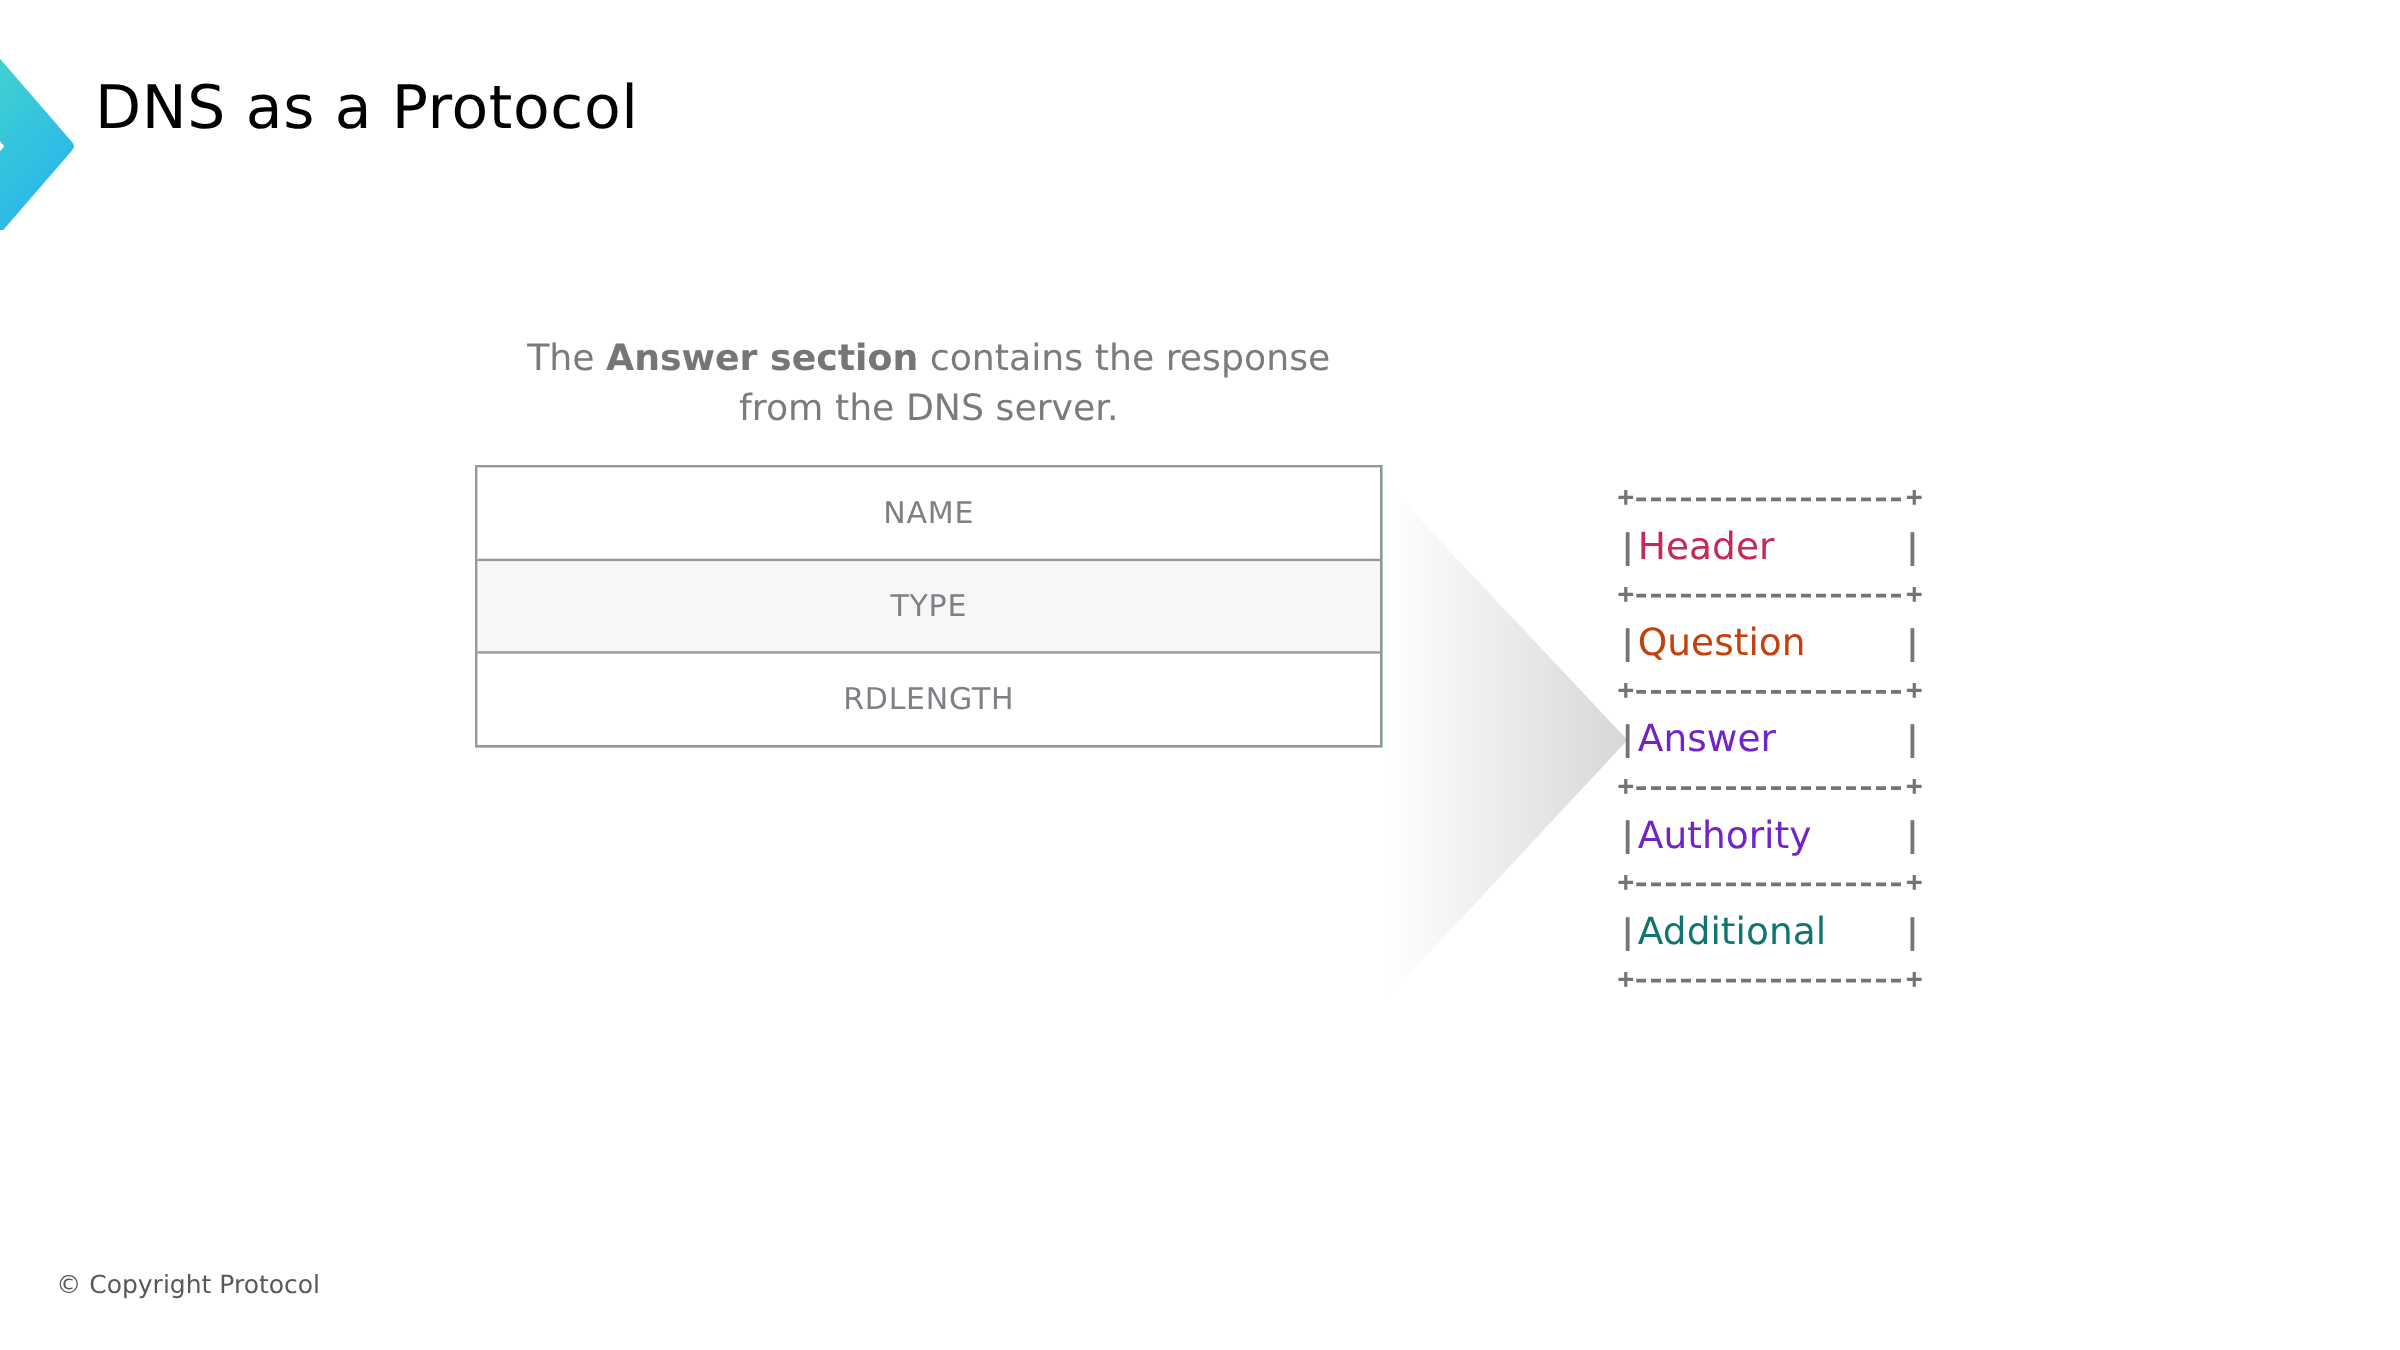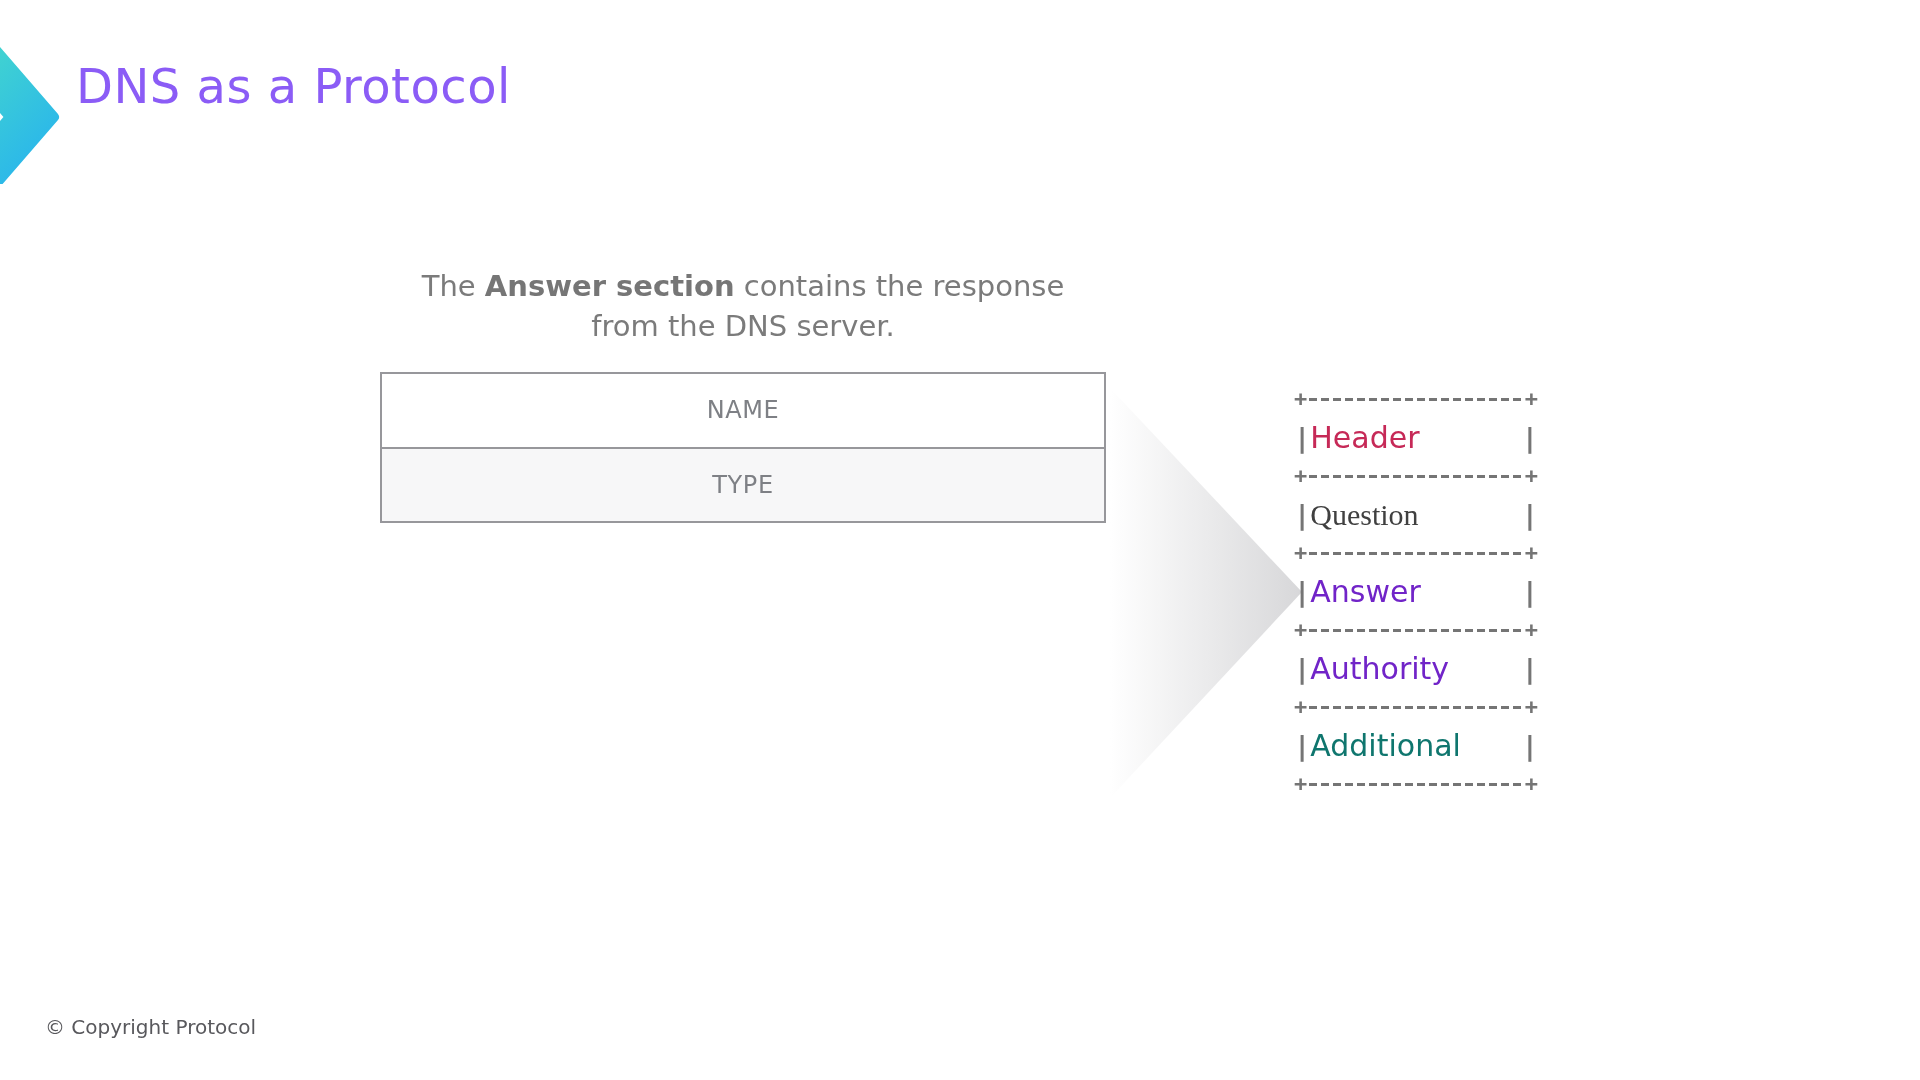--- a/index.html
+++ b/index.html
@@ -10,21 +10,21 @@
     overflow: hidden;
     font-family: "DejaVu Sans", "Liberation Sans", sans-serif;
   }
 
   
   .logo { position: absolute; left: 0; top: 16px; width: 72px; height: 168px; }
 
   
   .title {
     position: absolute; left: 76px; top: 58px;
-    font-size: 48px; color: #8b5cf6; letter-spacing: 0.5px;
+    font-size: 48px; color: #000000; letter-spacing: 0.5px;
   }
 
   
   .description {
     position: absolute; left: 380px; top: 264px; width: 726px;
     text-align: center; font-size: 29px; line-height: 40px; color: #7b7b7b;
   }
   .description .inner { max-width: 680px; margin: 2px auto; }
   .description b { font-weight: 700; color: #767676; }
 
@@ -88,20 +88,23 @@
   </div>
 </div>
 
 <div class="record-table">
   <div class="record-row">
       <span>NAME</span>
     </div>
   <div class="record-row">
       <span>TYPE</span>
     </div>
+  <div class="record-row">
+      <span>RDLENGTH</span>
+    </div>
 </div>
 
 <svg class="arrow" width="200" height="414" viewBox="0 0 200 414" aria-hidden="true">
   <defs>
     <linearGradient id="arrg" x1="0" y1="0" x2="1" y2="0">
       <stop offset="0" stop-color="#ffffff"></stop>
       <stop offset="1" stop-color="#d7d7d9"></stop>
     </linearGradient>
   </defs>
   <polygon points="4,2 196,206 4,412" fill="url(#arrg)"></polygon>
@@ -122,21 +125,21 @@
   </div>
 
   <div class="sep">
     <span class="plus">+</span>
     <span class="dash"></span>
     <span class="plus">+</span>
   </div>
 
   <div class="cell">
     <span class="pipe">|</span>
-    <span class="label" style="color: #404040; font-family: Liberation Serif, serif;">Question</span>
+    <span class="label" style="color: #c2410c;">Question</span>
     <span class="pipe">|</span>
   </div>
 
   <div class="sep">
     <span class="plus">+</span>
     <span class="dash"></span>
     <span class="plus">+</span>
   </div>
 
   <div class="cell">

